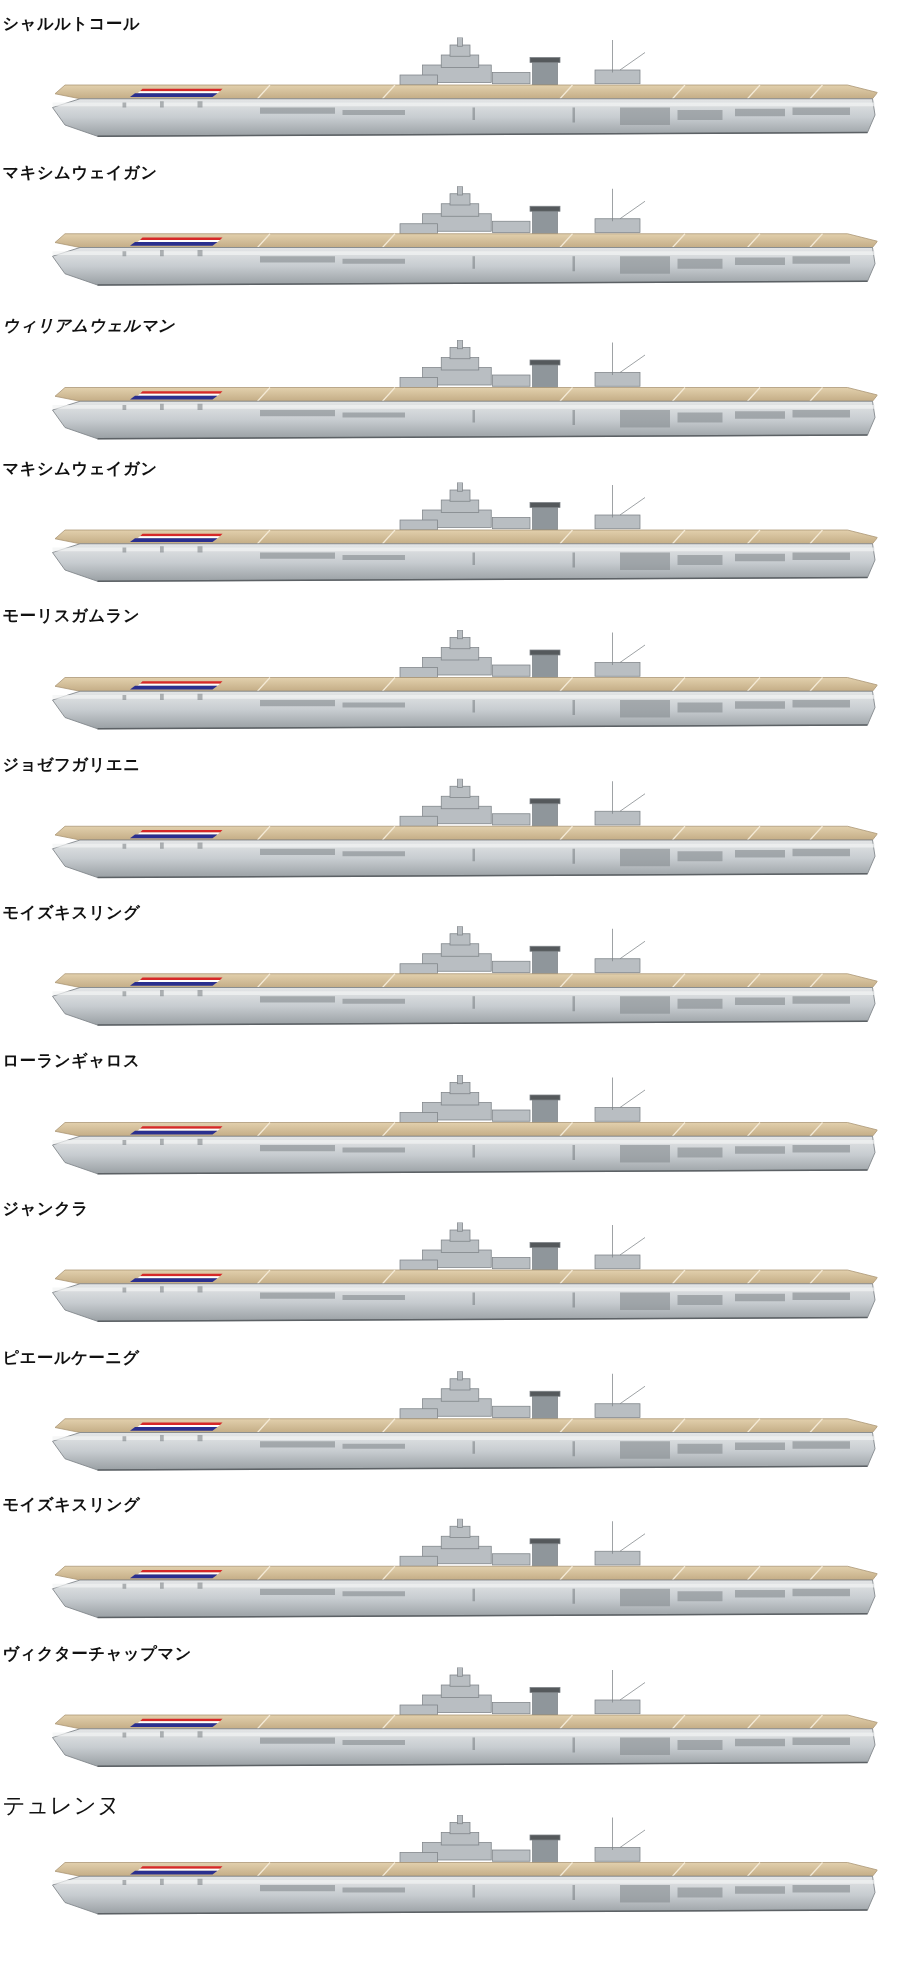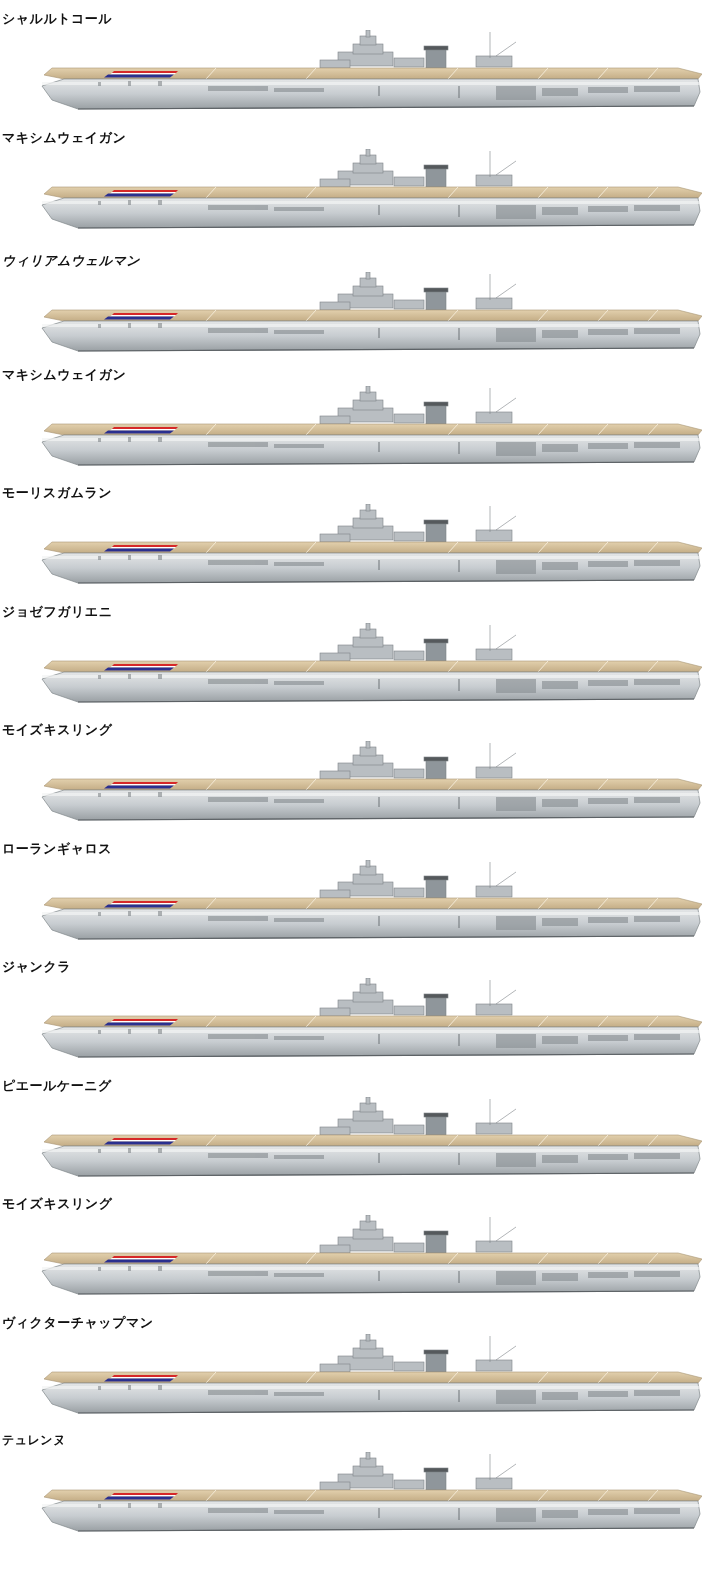--- a/index.html
+++ b/index.html
@@ -1,19 +1,19 @@
 <!DOCTYPE html>
 <html><head>
 <meta charset="utf-8">
 <style>
   html, body { margin: 0; padding: 0; background: #ffffff; }
   body { width: 720px; height: 1586px; position: relative; overflow: hidden; font-family: "DejaVu Sans", "Liberation Sans", sans-serif; }
   .entry { position: absolute; left: 0; width: 640px; height: 118px; }
   .label { position: absolute; left: 2px; top: 10px; font-size: 13px; font-weight: bold; color: #111; letter-spacing: 0.5px; white-space: nowrap; }
-  .label.regular { font-weight: bold; font-size: 12px; }
+  .label.regular { font-weight: normal; font-size: 18px; }
   .ship { position: absolute; left: 38px; top: 30px; width: 664px; height: 86px; }
 </style>
 </head>
 <body>
 
 <div id="list">
     <div class="entry" style="top: 0px;">
       <div class="label">シャルルトコール</div>
       <div class="ship">
 <svg class="ship-svg" viewBox="0 0 664 86" width="664" height="86" xmlns="http://www.w3.org/2000/svg">

